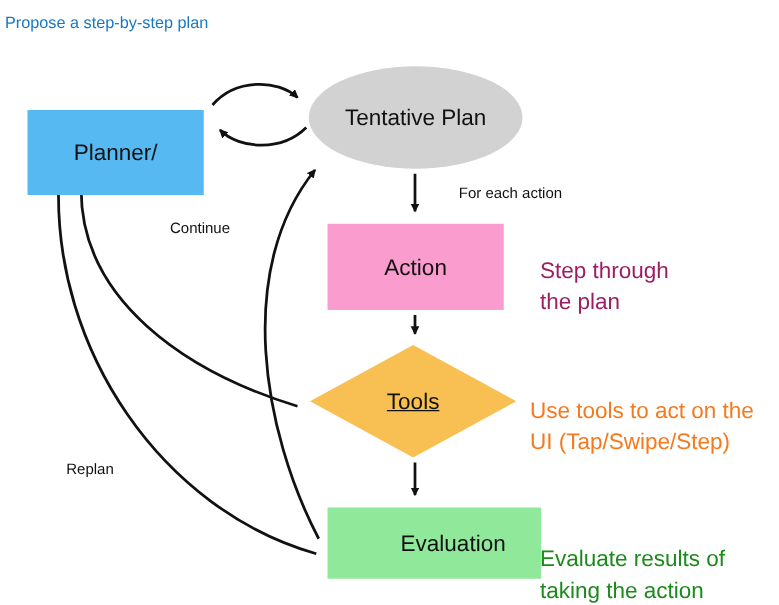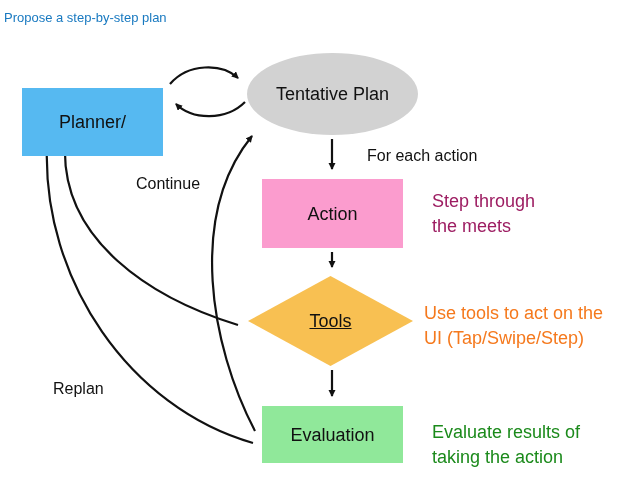--- a/index.html
+++ b/index.html
@@ -21,26 +21,26 @@
     text-align:center;color:#111111;font-size:18px;line-height:22px;
   }
   #node-planner{left:22px;top:60px;width:141px;height:68px;background:var(--planner_fill);margin-top:28px;}
   #node-tentative{left:247px;top:53px;width:171px;height:82px;background:var(--ellipse_fill);border-radius:50%;}
   #node-action{left:262px;top:179px;width:141px;height:69px;background:var(--action_fill);}
   #node-tools{
     left:248px;top:276px;width:165px;height:90px;background:var(--tools_fill);
     clip-path:polygon(50% 0,100% 50%,50% 100%,0 50%);
     text-decoration:underline;
   }
-  #node-evaluation{left:262px;top:406px;width:141px;height:57px;background:var(--evaluation_fill);}
-  .edge-label{color:#111111;font-size:16px;}
+  #node-evaluation{left:262px;top:406px;width:141px;height:57px;background:var(--evaluation_fill);padding-left:30px;}
+  .edge-label{color:#111111;font-size:12px;}
   #label-for-each{left:367px;top:147px;}
   #label-continue{left:136px;top:175px;}
-  #label-replan{left:53px;top:380px;}
-  .note{font-size:18px;line-height:25px;}
+  #label-replan{left:53px;top:368px;}
+  .note{font-size:18px;line-height:25px;margin-top:15px;}
   #note-step{left:432px;top:189px;color:var(--note_purple);}
   #note-tools{left:424px;top:301px;color:var(--note_orange);}
   #note-eval{left:432px;top:420px;color:var(--note_green);}
   #arrow-layer{left:0;top:0;pointer-events:none;}
 </style>
 </head>
 <body>
 
 <div id="canvas">
 
@@ -92,21 +92,21 @@
   <div id="node-evaluation" class="abs node">
     <span>Evaluation</span>
   </div>
 
   <div id="label-for-each" class="abs edge-label">For each action</div>
   <div id="label-continue" class="abs edge-label">Continue</div>
   <div id="label-replan" class="abs edge-label">Replan</div>
 
   <div id="note-step" class="abs note">
     <div>Step through</div>
-    <div>the meets</div>
+    <div>the plan</div>
   </div>
 
   <div id="note-tools" class="abs note">
     <div>Use tools to act on the</div>
     <div>UI (Tap/Swipe/Step)</div>
   </div>
 
   <div id="note-eval" class="abs note">
     <div>Evaluate results of</div>
     <div>taking the action</div>

